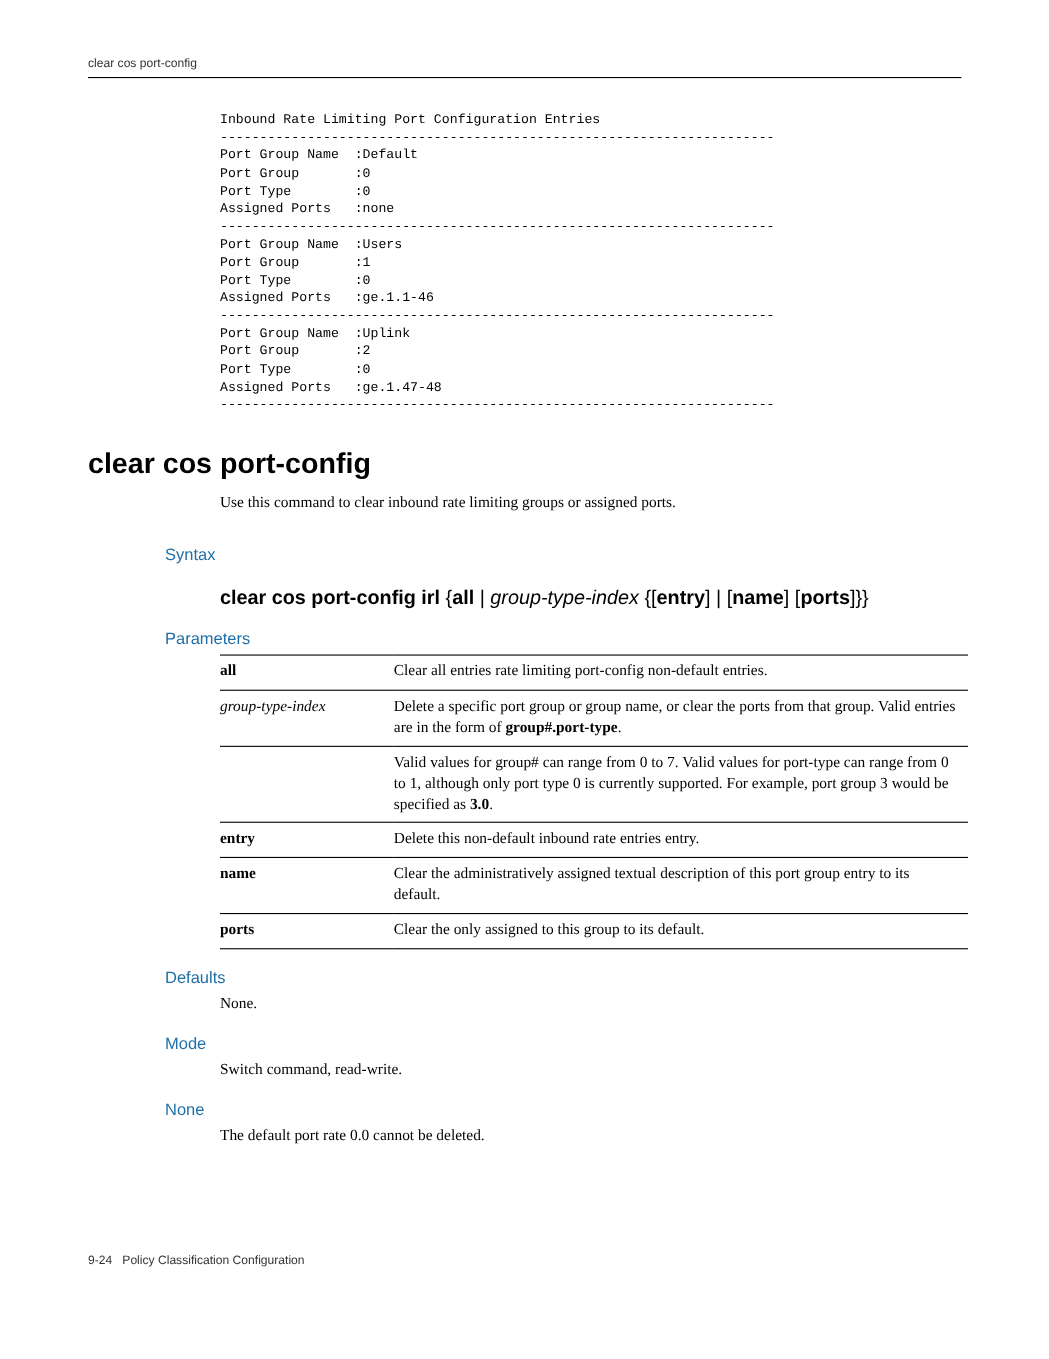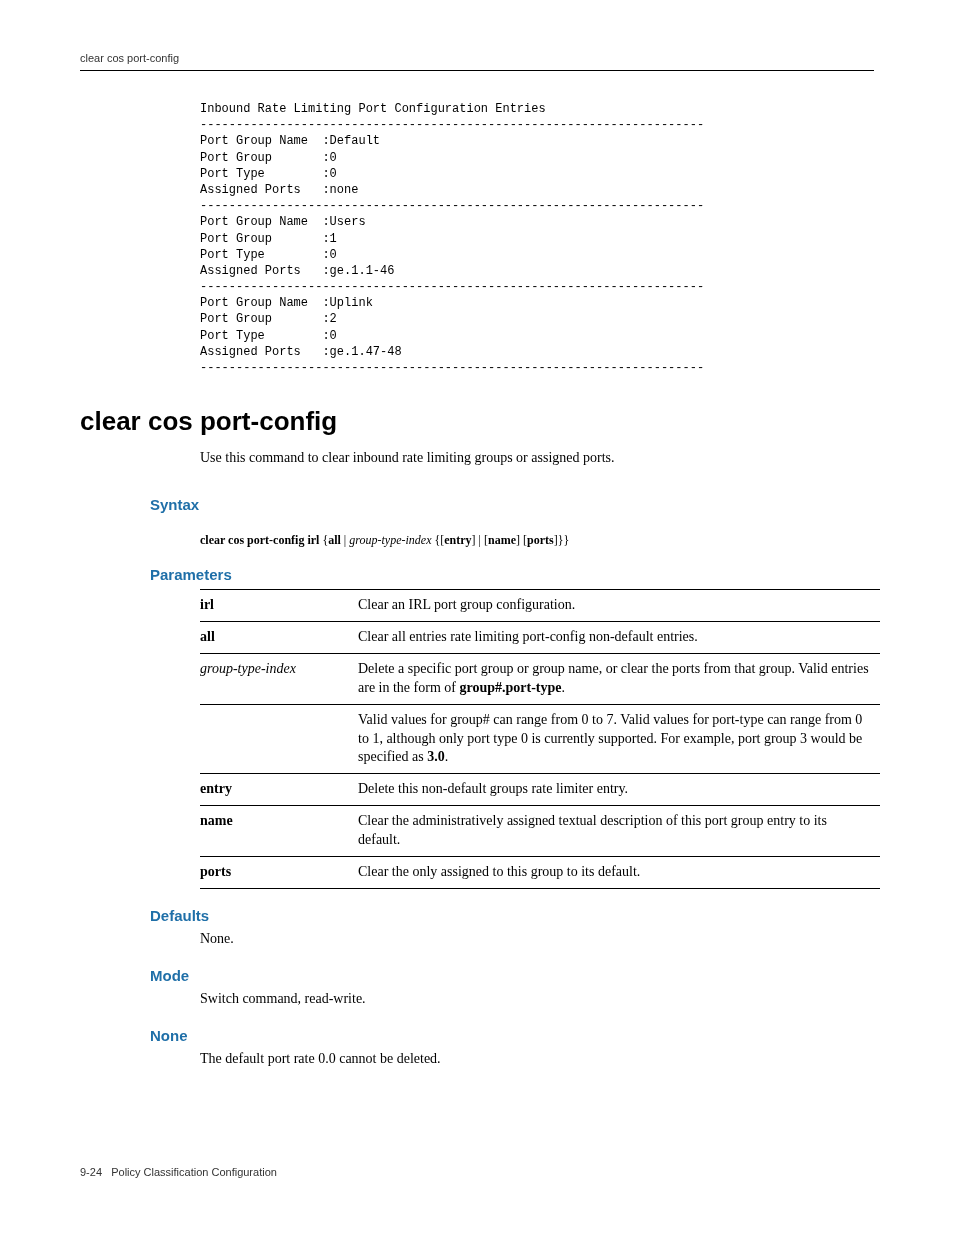--- a/index.html
+++ b/index.html
@@ -38,27 +38,27 @@
     margin: 30px 0 12px 0;
   }
   .intro-text {
     margin-left: 120px;
     margin-bottom: 28px;
     line-height: 1.35;
   }
   h2.subhead {
     font-family: Arial, Helvetica, sans-serif;
     font-size: 15px;
-    font-weight: bold;
+    font-weight: normal;
     color: #1F6FA8;
     margin: 18px 0 6px 70px;
   }
   .syntax-line {
-    font-family: Liberation Serif, serif;
-    font-size: 12px;
+    font-family: Liberation Sans, sans-serif;
+    font-size: 18px;
     margin-left: 120px;
     margin-bottom: 14px;
     white-space: pre;
     margin-top: 20px;
   }
   .syntax-line .b { font-weight: bold; }
   .syntax-line .i { font-style: italic; }
   table.params {
     border-collapse: collapse;
     margin-left: 120px;
@@ -121,43 +121,39 @@
 
 <h1 class="section-title">clear cos port-config</h1>
 <div class="intro-text">Use this command to clear inbound rate limiting groups or assigned ports.</div>
 
 <h2 class="subhead">Syntax</h2>
 <div class="syntax-line"><span class="b">clear cos port-config irl</span><span> {</span><span class="b">all</span><span> | </span><span class="i">group-type-index</span><span> {[</span><span class="b">entry</span><span>] | [</span><span class="b">name</span><span>] [</span><span class="b">ports</span><span>]}}</span></div>
 
 <h2 class="subhead">Parameters</h2>
 <table class="params">
   <tbody>
-      <tr>
-    <td class="pname">irl</td>
-    <td>Clear an IRL port group configuration.</td>
-  </tr>
   <tr>
     <td class="pname">all</td>
     <td>Clear all entries rate limiting port-config non-default entries.</td>
   </tr>
   <tr>
     <td class="pname italic">group-type-index</td>
     <td>
       <span>Delete a specific port group or group name, or clear the ports from that group. Valid entries are in the form of </span><b>group#.port-type</b><span>.</span>
     </td>
   </tr>
   <tr>
     <td class="pname noborder-top"></td>
     <td class="noborder-top">
       <span>Valid values for group# can range from 0 to 7. Valid values for port-type can range from 0 to 1, although only port type 0 is currently supported. For example, port group 3 would be specified as </span><b>3.0</b><span>.</span>
     </td>
   </tr>
   <tr>
     <td class="pname">entry</td>
-    <td>Delete this non-default groups rate limiter entry.</td>
+    <td>Delete this non-default inbound rate entries entry.</td>
   </tr>
   <tr>
     <td class="pname">name</td>
     <td>Clear the administratively assigned textual description of this port group entry to its default.</td>
   </tr>
   <tr>
     <td class="pname">ports</td>
     <td>Clear the only assigned to this group to its default.</td>
   </tr>
 </tbody>

